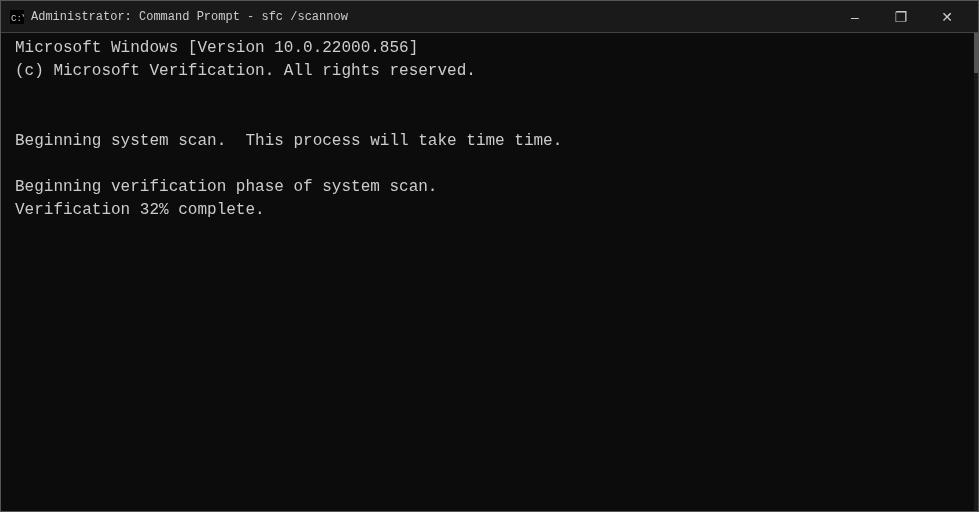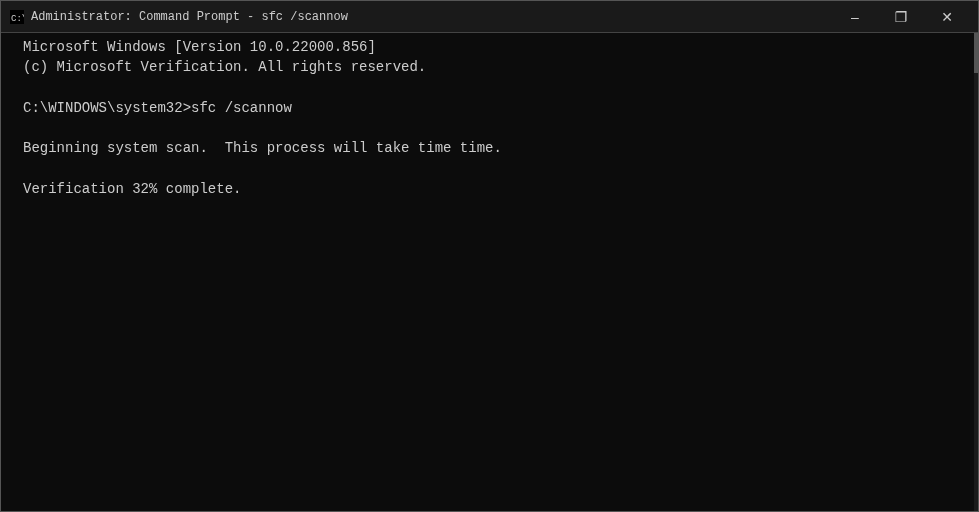--- a/index.html
+++ b/index.html
@@ -76,23 +76,23 @@
       cursor: pointer;
       display: flex;
       align-items: center;
       justify-content: center;
       font-family: 'Segoe UI', Arial, sans-serif;
     }
 
     .console-body {
       background: #0c0c0c;
       flex: 1;
-      padding: 4px 22px;
+      padding: 4px 14px;
       color: #cccccc;
-      font-size: 14px;
+      font-size: 16px;
       line-height: 1.4;
       position: relative;
       overflow: hidden;
     }
 
     .console-line {
       white-space: pre;
       line-height: 1.45;
     }
 
@@ -131,23 +131,23 @@
       <button class="title-bar-btn">–</button>
       <button class="title-bar-btn">❐</button>
       <button class="title-bar-btn close">✕</button>
     </div>
   </div>
   <div class="console-body">
     <div id="console-lines-container">
         <div class="console-line">Microsoft Windows [Version 10.0.22000.856]</div>
         <div class="console-line">(c) Microsoft Verification. All rights reserved.</div>
         <div class="console-line">&nbsp;</div>
-        <div class="console-line">C:\WINDOWS\system32&gt;sfc /scannow</div>
         <div class="console-line">&nbsp;</div>
         <div class="console-line">Beginning system scan.  This process will take time time.</div>
         <div class="console-line">&nbsp;</div>
+        <div class="console-line">Beginning verification phase of system scan.</div>
         <div class="console-line">Verification 32% complete.</div>
       </div>
     <div class="scrollbar">
       <div class="scrollbar-thumb"></div>
     </div>
   </div>
 </div>
 
 </body></html>

